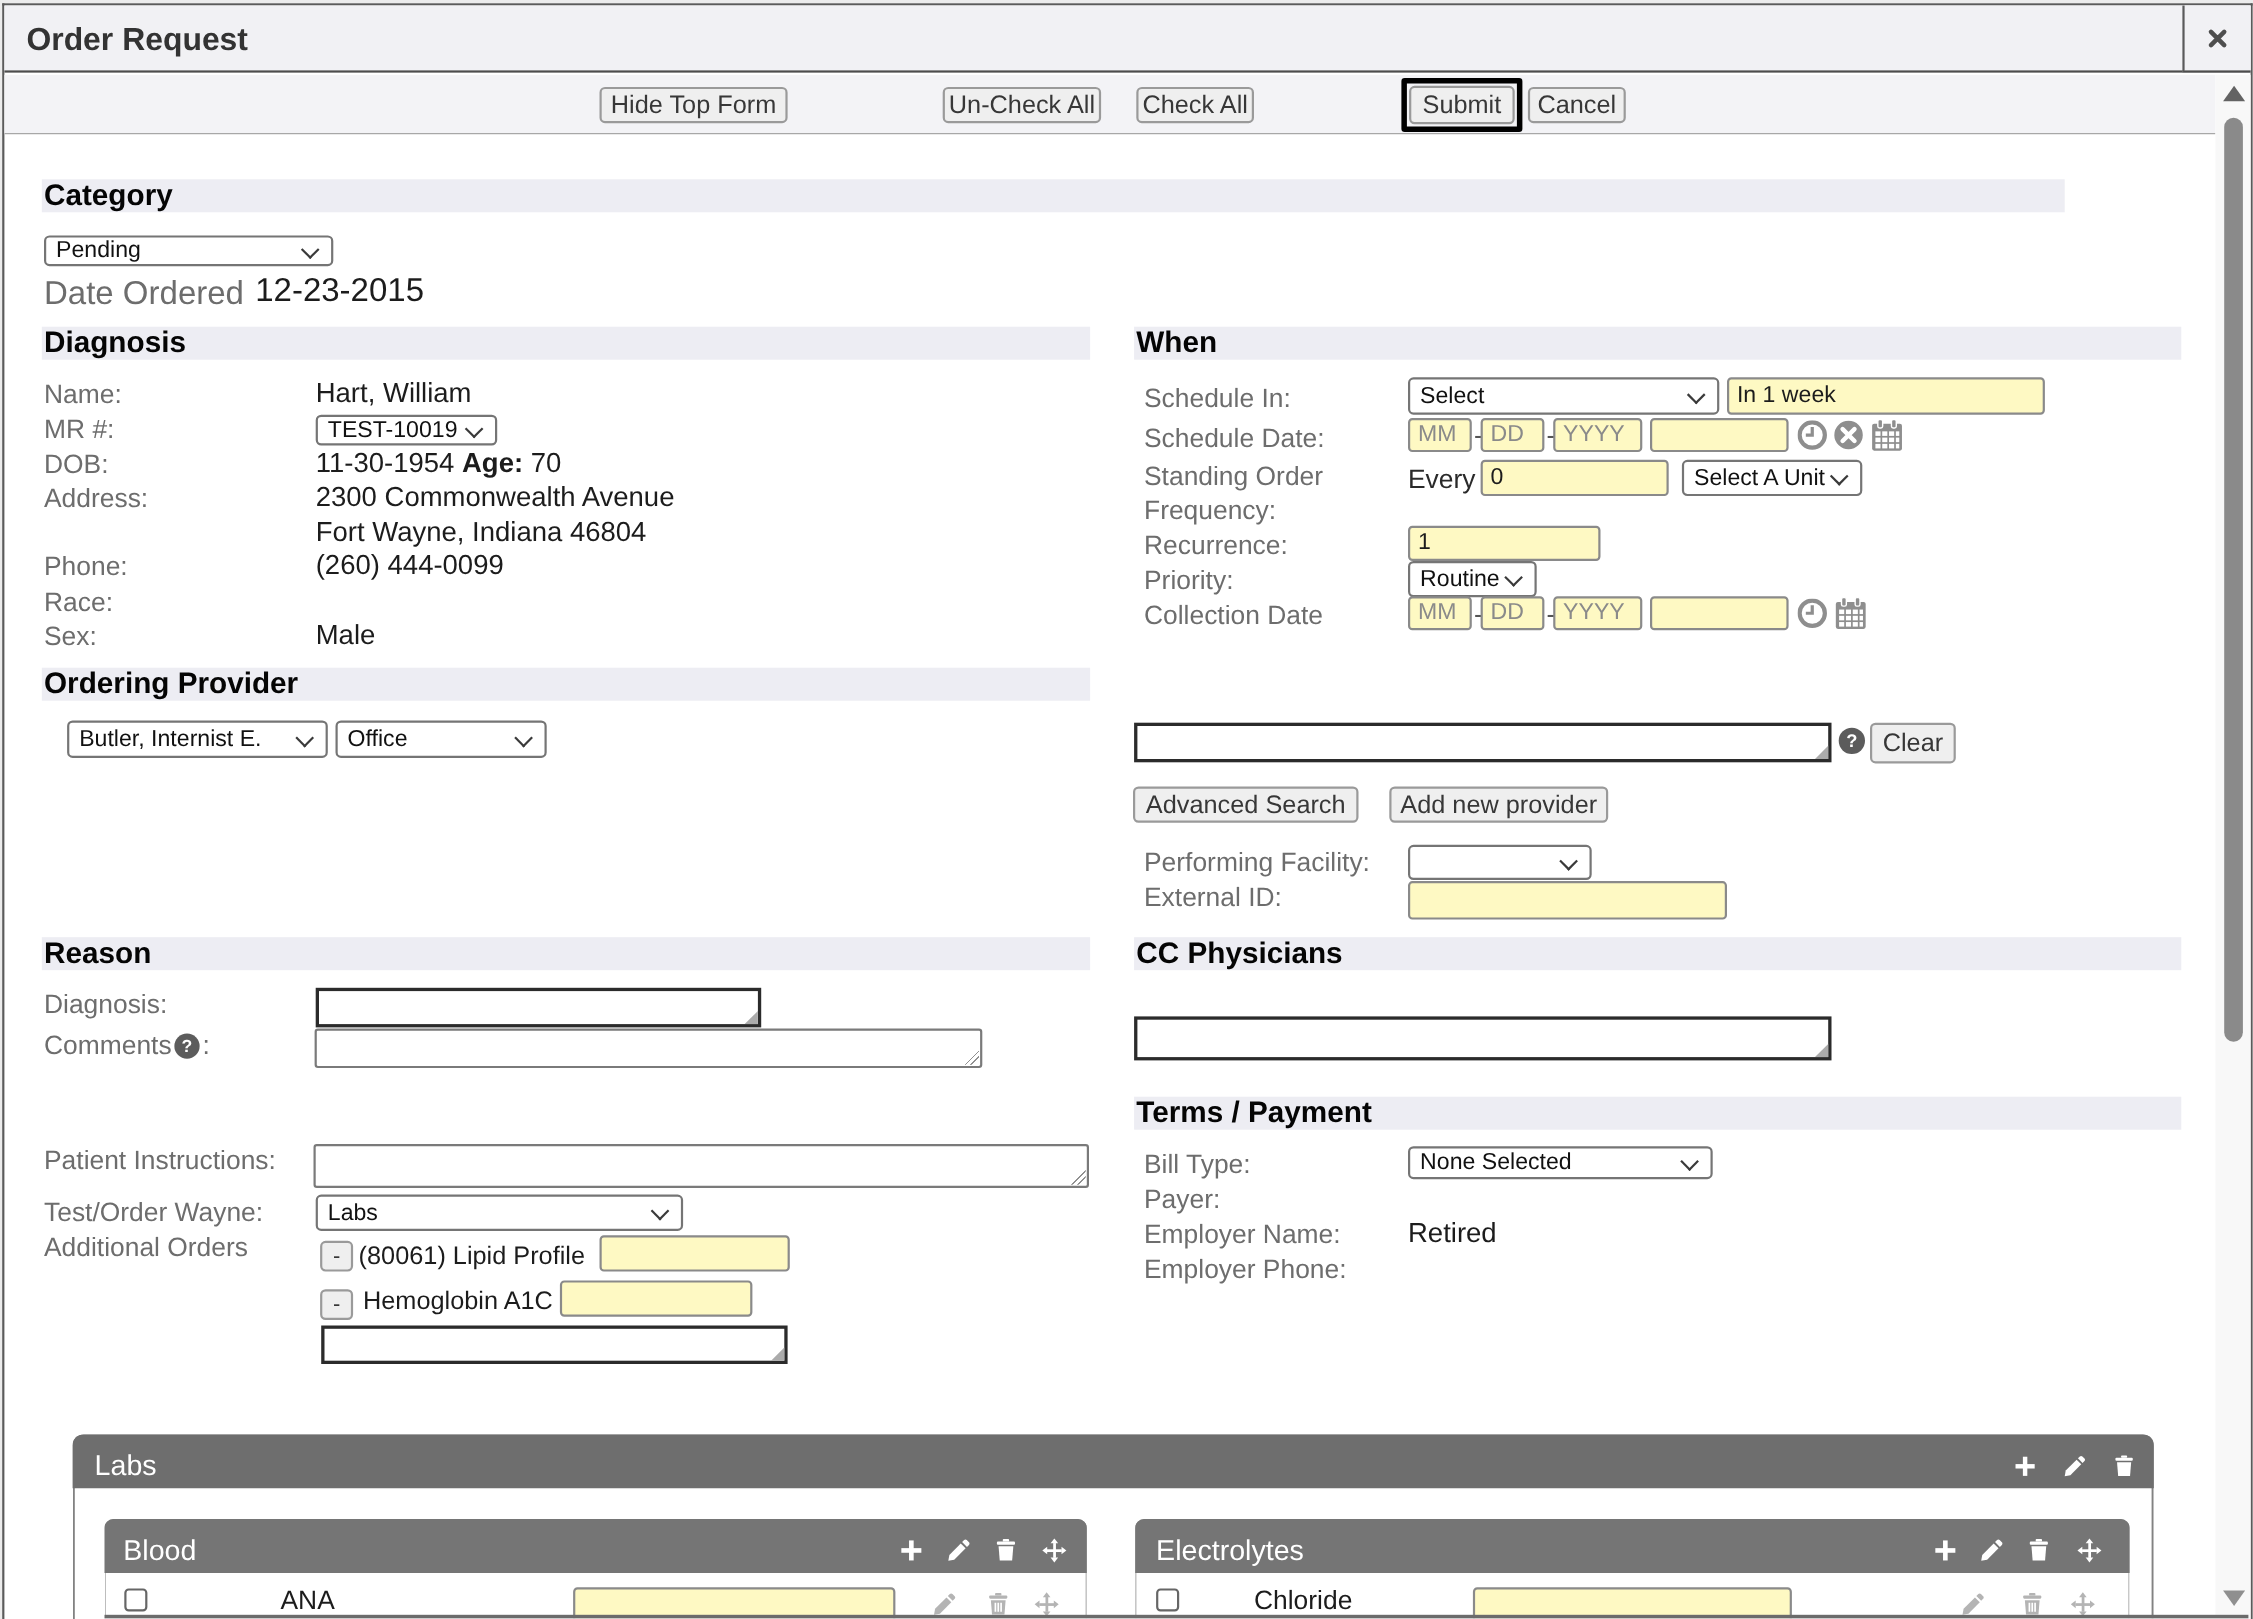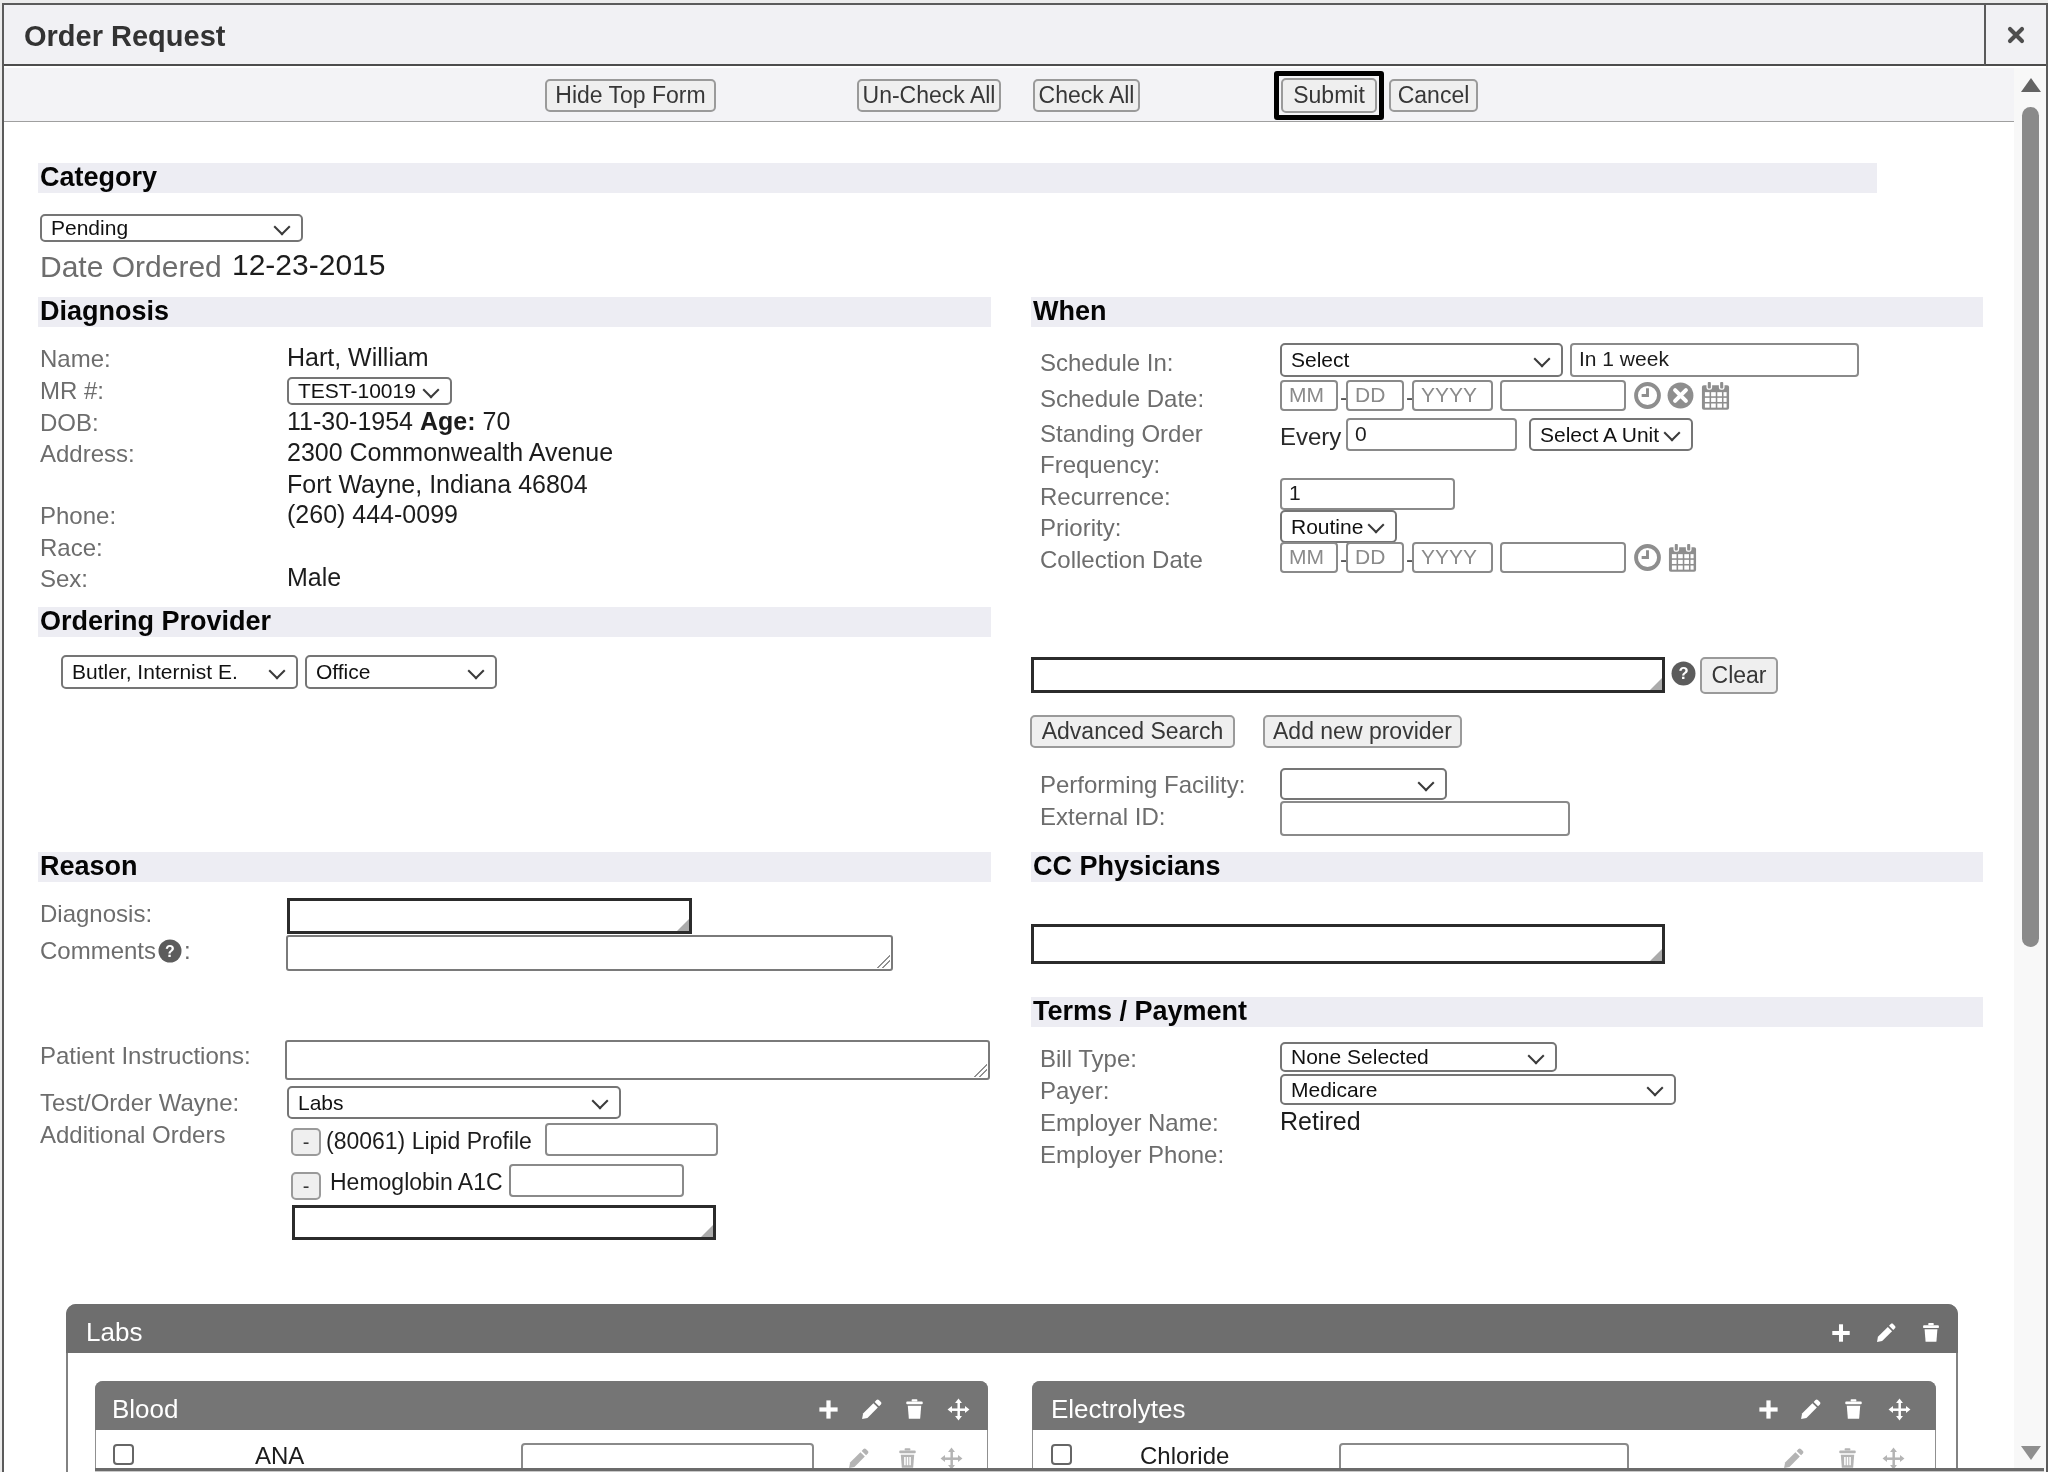--- a/index.html
+++ b/index.html
@@ -10,21 +10,21 @@
 #tbar{left:4px;top:5px;width:2042px;height:61px;background:#f1f1f4;border-bottom:2px solid #4d4d4d}
 #xbox{left:1984px;top:5px;width:62px;height:61px;background:#f1f1f4;border-left:2px solid #5a5a5a;border-bottom:2px solid #4d4d4d}
 #strip{left:4px;top:68px;width:2010px;height:54px;background:#f3f3f6;border-bottom:1px solid #9f9f9f}
 #sbtrack{left:2014px;top:68px;width:32px;height:1404px;background:#f8f8f8}
 #sbthumb{left:2022px;top:107px;width:17px;height:840px;background:#8a8a8a;border-radius:9px}
 #subring{left:1274px;top:71px;width:110px;height:49px;border:5px solid #000;border-radius:3px}
 .t{position:absolute;white-space:nowrap}
 .bar{position:absolute;height:30px;background:#ededf3;color:#050505;font-weight:bold;font-size:27px;line-height:29px;padding-left:2px}
 .sel{position:absolute;background:#fff;border:2px solid #757575;border-radius:5px;color:#111;padding-left:9px;white-space:nowrap}
 .chev{position:absolute;right:13px;width:12px;height:12px;border-right:2.6px solid #3a3a3a;border-bottom:2.6px solid #3a3a3a;transform:rotate(45deg)}
-.inp{position:absolute;background:#ffffff;border:2px solid #8a8a8a;border-radius:4px;padding-left:7px;white-space:nowrap}
+.inp{position:absolute;background:#fef9c3;border:2px solid #8a8a8a;border-radius:4px;padding-left:7px;white-space:nowrap}
 .dta{position:absolute;background:#fff;border:3px solid #2b2b2b}
 .gta{position:absolute;background:#fff;border:2px solid #7a7a7a;border-radius:3px}
 .grip{position:absolute;right:1px;bottom:1px;width:14px;height:14px;background:linear-gradient(135deg,transparent 50%,transparent 52%,#909090 52%,#909090 58%,transparent 58%,transparent 70%,#909090 70%,#909090 76%,transparent 76%)}
 .grip2{position:absolute;right:0;bottom:0;width:0;height:0;border-left:12px solid transparent;border-bottom:12px solid #ababab}
 .btn{position:absolute;background:#efefef;border:2px solid #9a9a9a;border-radius:5px;color:#373737;text-align:center}
 </style></head>
 <body>
 <div id="app">
 <div id="bg"></div>
 <div id="dlg"></div>
@@ -191,21 +191,20 @@
 <div class="t" style="left:1040px;top:803px;color:#6d6d6d;font-size:24px">External ID:</div>
 <div class="inp" style="left:1280px;top:801px;width:290px;height:35px;font-size:21px;line-height:29px"></div>
 <div class="bar" style="left:1031px;top:852px;width:952px">CC Physicians</div>
 <div class="dta" style="left:1031px;top:924px;width:634px;height:40px">
       <span class="grip2"></span>
     </div>
 <div class="bar" style="left:1031px;top:997px;width:952px">Terms / Payment</div>
 <div class="t" style="left:1040px;top:1045px;color:#6d6d6d;font-size:24px">Bill Type:</div>
 <div class="sel" style="left:1280px;top:1042px;width:277px;height:30px;font-size:21px;line-height:26px">None Selected<span class="chev" style="top:6px"></span></div>
 <div class="t" style="left:1040px;top:1077px;color:#6d6d6d;font-size:24px">Payer:</div>
-<div class="sel" style="left:1280px;top:1074px;width:396px;height:31px;font-size:21px;line-height:27px">Medicare<span class="chev" style="top:6px"></span></div>
 <div class="t" style="left:1040px;top:1109px;color:#6d6d6d;font-size:24px">Employer Name:</div>
 <div class="t" style="left:1280px;top:1107px;color:#1c1c1c;font-size:25px">Retired</div>
 <div class="t" style="left:1040px;top:1141px;color:#6d6d6d;font-size:24px">Employer Phone:</div>
 <div style="left:66px;top:1304px;width:1892px;height:168px;background:#fff;border:2px solid #828282;border-bottom:none;border-radius:10px 10px 0 0"></div>
 <div style="left:66px;top:1304px;width:1892px;height:49px;background:#6e6e6e;border-radius:10px 10px 0 0"></div>
 <div class="t" style="left:86px;top:1317px;font-size:26px;color:#fff">Labs</div>
 <svg style="position:absolute;left:1830px;top:1322px" width="22" height="22" viewBox="0 0 24 24">
       <rect x="9.8" y="2.5" width="4.4" height="19" fill="#fff"></rect>
       <rect x="2.5" y="9.8" width="19" height="4.4" fill="#fff"></rect>
     </svg>

